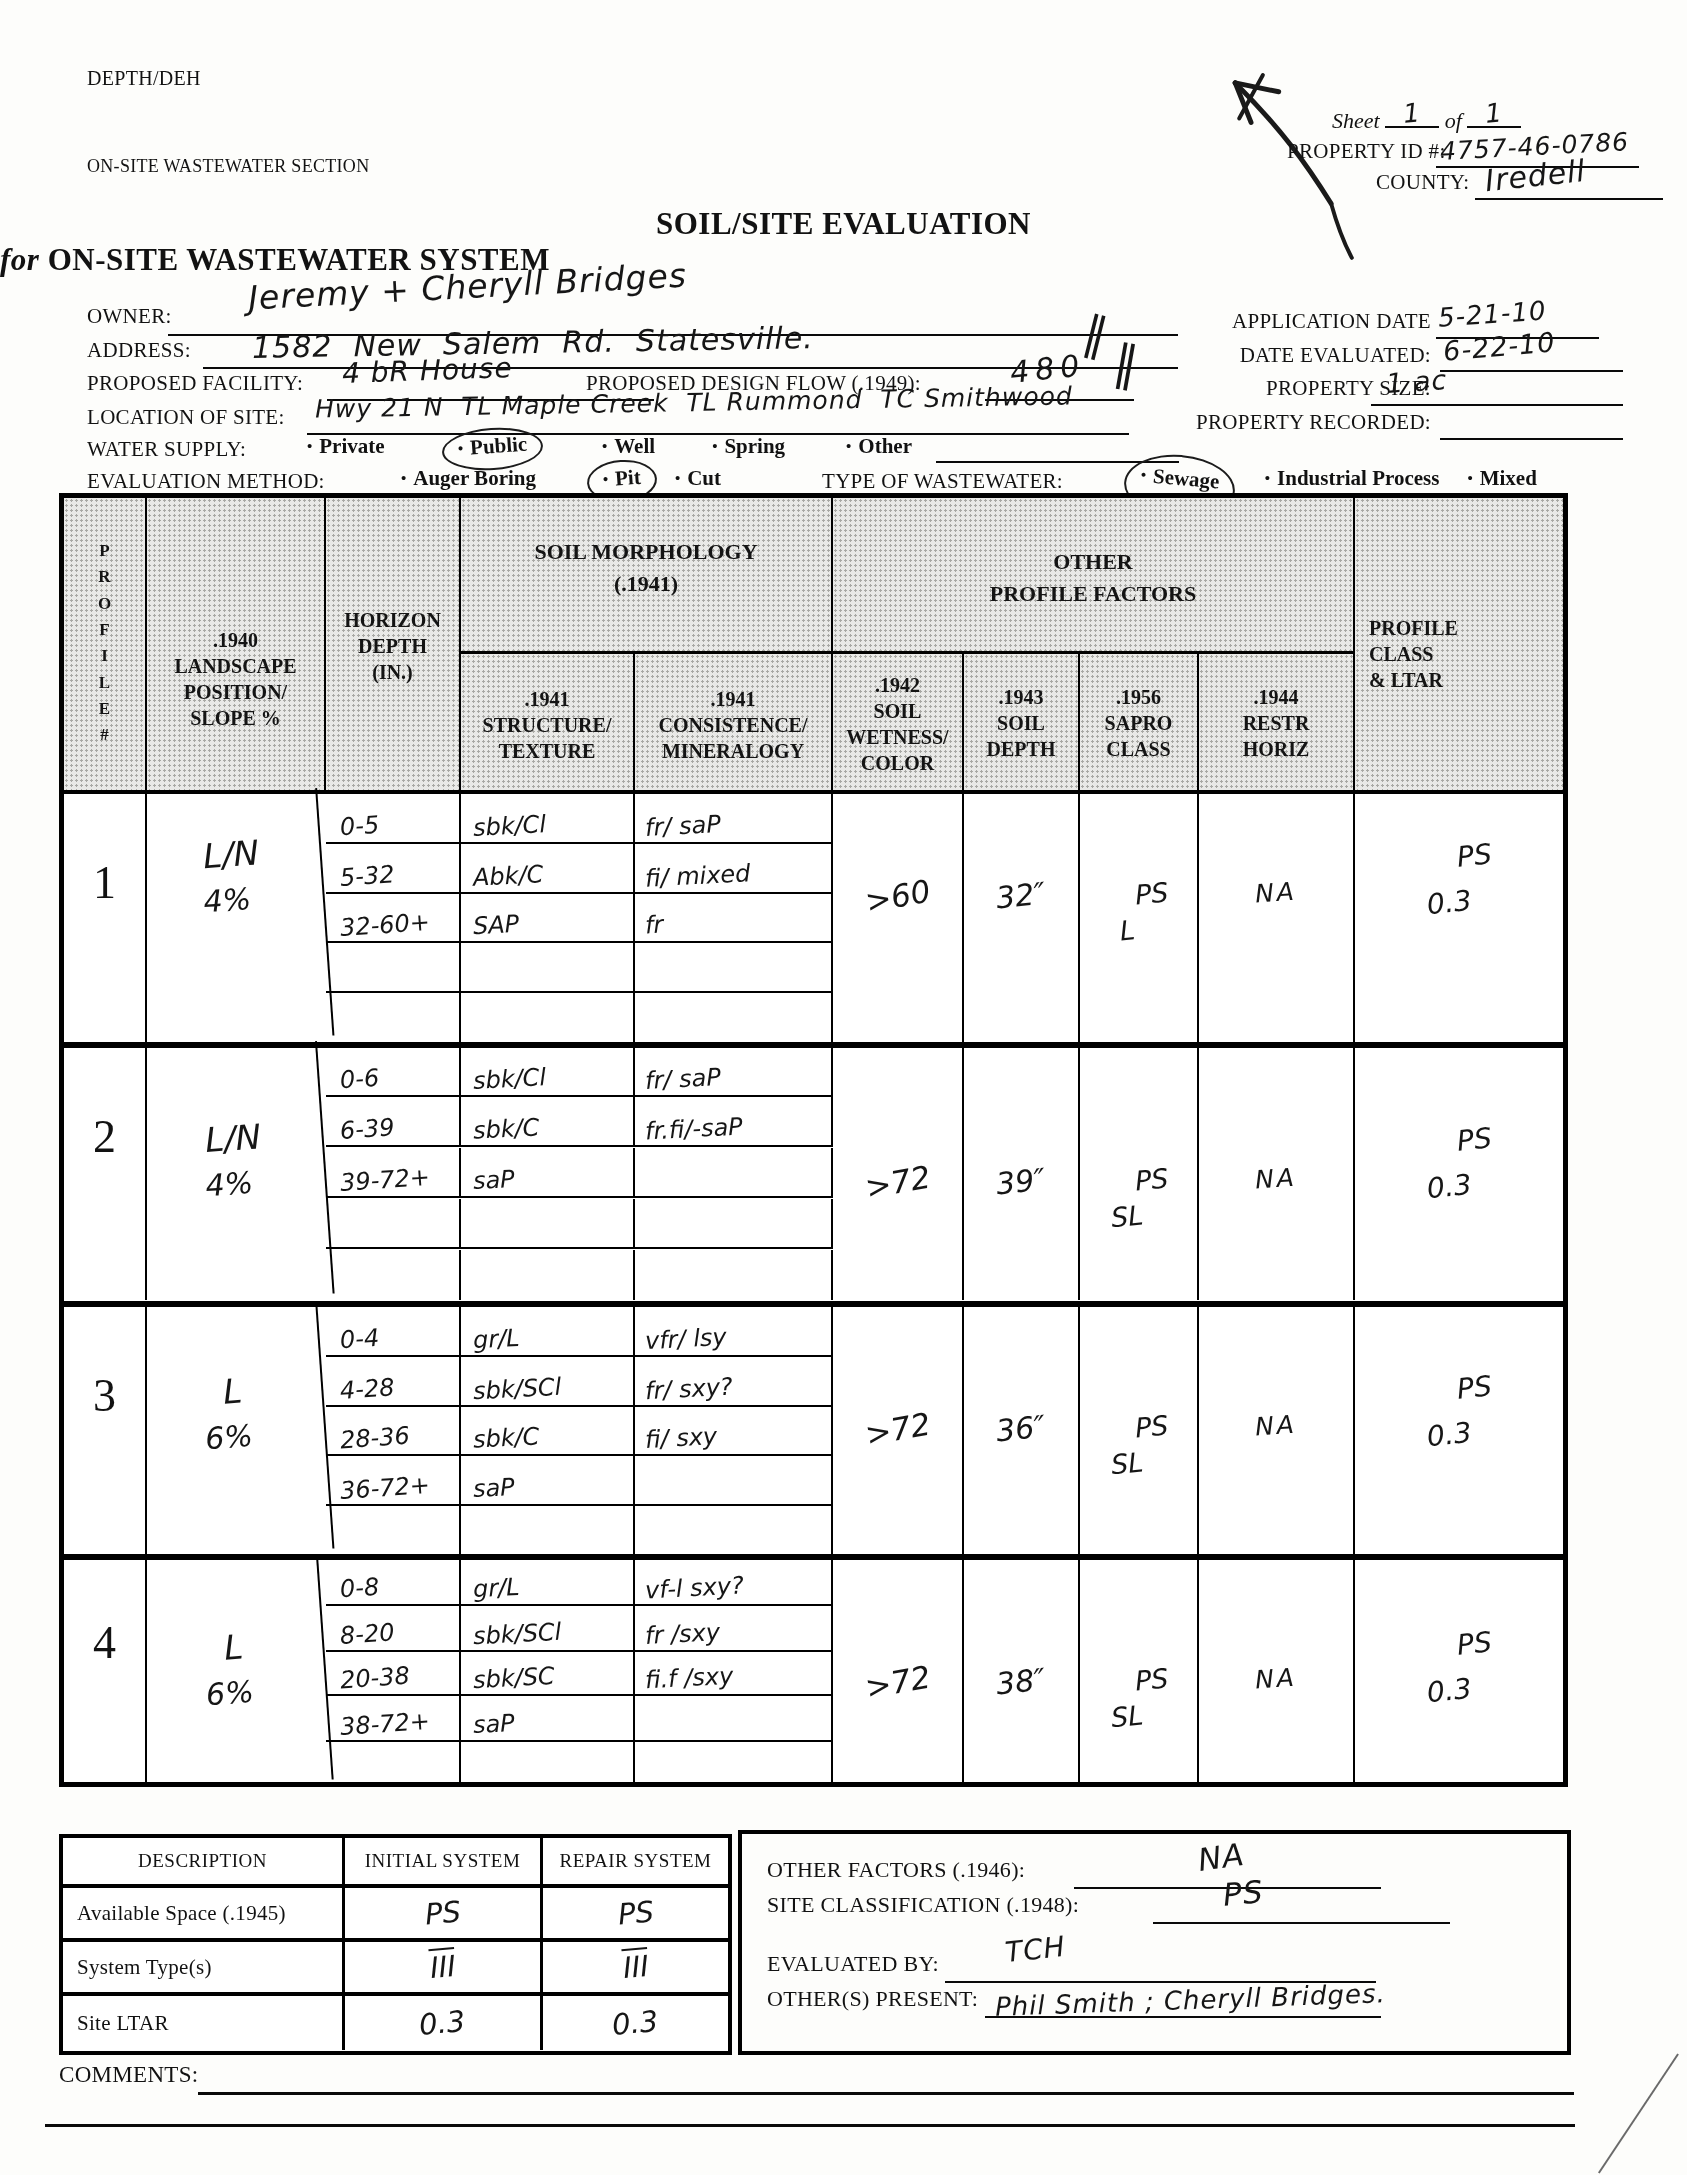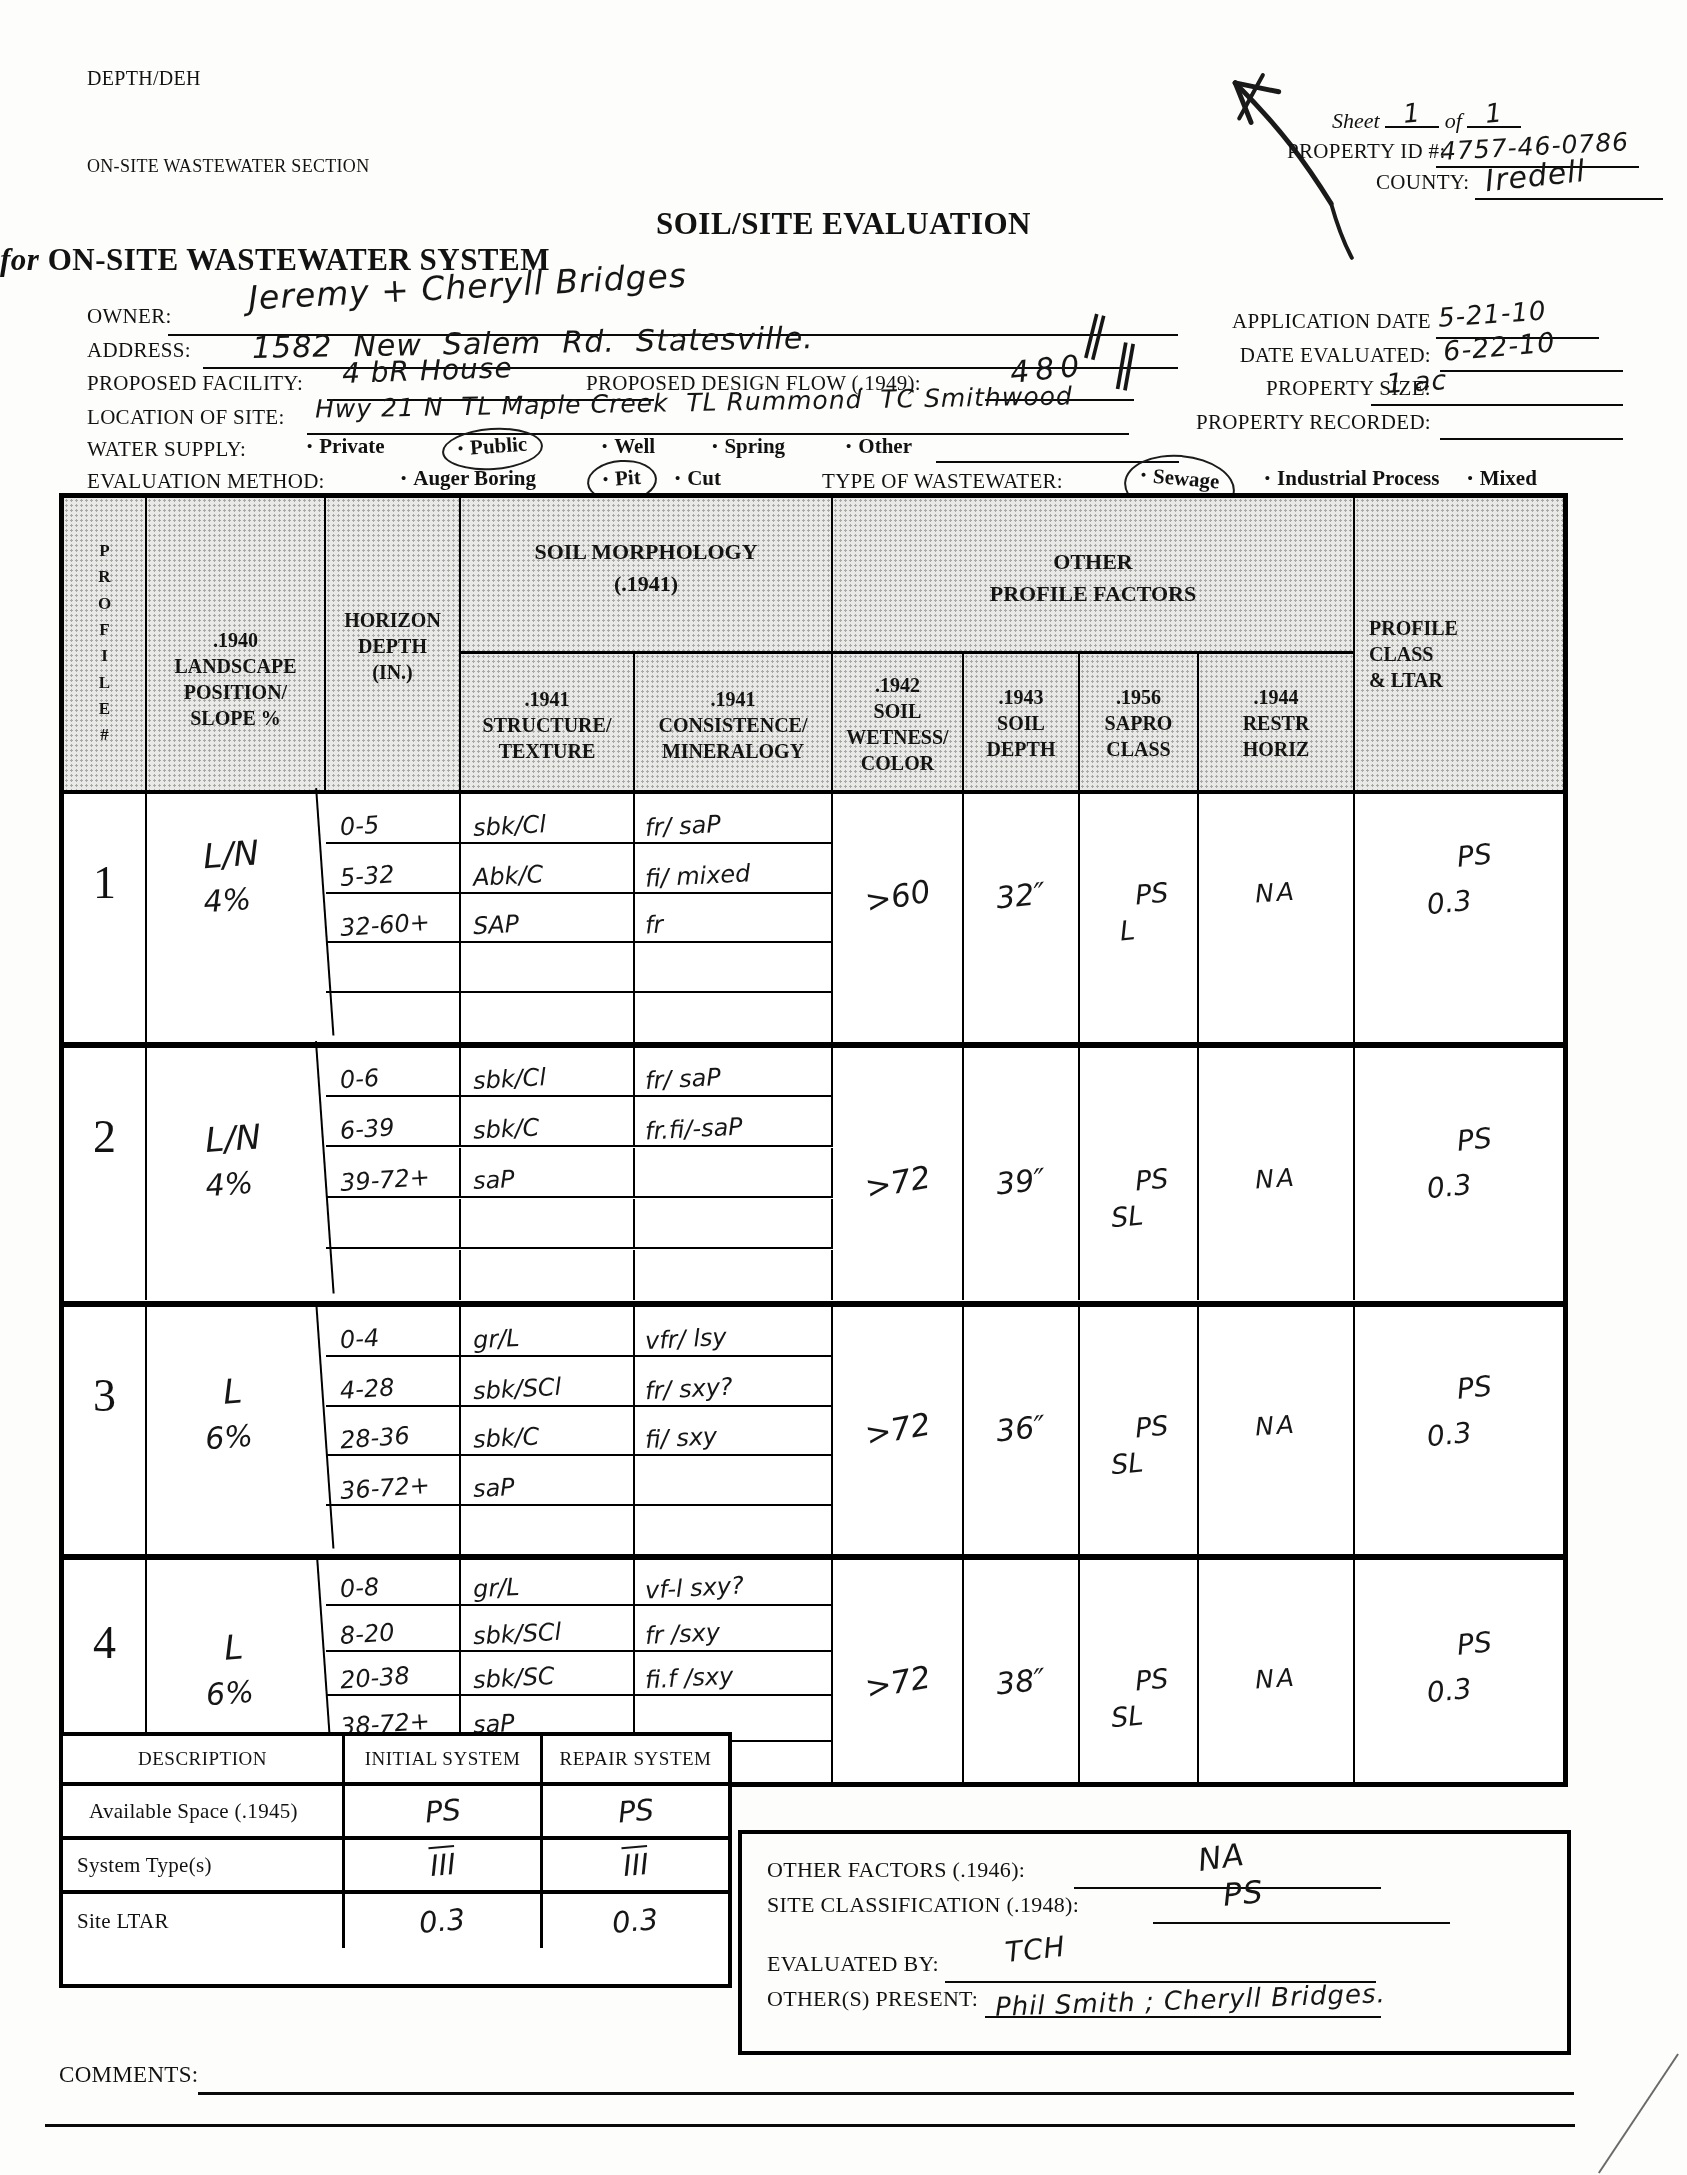--- a/index.html
+++ b/index.html
@@ -473,34 +473,34 @@
         <div class="bcell" style="left:1135px;top:0;width:156px;height:226px;border-right:2px solid #000;display:flex;flex-direction:column;align-items:center;padding-top:104px;">
           <div class="hw-cell" style="font-size:25px;letter-spacing:3px;transform:rotate(-4deg);">NA</div>
         </div>
         <div class="bcell" style="left: 1291px; top: 0px; width: 208px; height: 226px; display: flex; flex-direction: column; align-items: center; padding-top: 67px;">
           <div class="hw-cell" style="font-size:28px;margin-right:-30px;transform:rotate(-6deg);">PS</div>
           <div class="hw-cell" style="font-size:28px;margin-left:-20px;margin-top:14px;transform:rotate(-6deg);">0.3</div>
         </div>
       </div>
     </div>
 
-  <div class="abs" id="summary-table" style="left:59px;top:1732px;width:673px;height:256px;border:4px solid #000;box-sizing:border-box;background:#fff;">
+  <div class="abs" id="summary-table" style="left:59px;top:1834px;width:673px;height:221px;border:4px solid #000;box-sizing:border-box;background:#fff;">
       <div style="position:absolute;left:0;top:0;width:665px;height:50px;border-bottom:4px solid #000;box-sizing:border-box;display:flex;">
         <div style="width:282px;border-right:3px solid #000;box-sizing:border-box;display:flex;align-items:center;justify-content:center;">
           <div class="sum-h">DESCRIPTION</div>
         </div>
         <div style="width:198px;border-right:3px solid #000;box-sizing:border-box;display:flex;align-items:center;justify-content:center;">
           <div class="sum-h">INITIAL SYSTEM</div>
         </div>
         <div style="width:185px;box-sizing:border-box;display:flex;align-items:center;justify-content:center;">
           <div class="sum-h">REPAIR SYSTEM</div>
         </div>
       </div>
       <div style="position:absolute;left:0;top:50px;width:665px;height:54px;border-bottom:4px solid #000;box-sizing:border-box;display:flex;">
-        <div style="width:282px;border-right:3px solid #000;box-sizing:border-box;display:flex;align-items:center;padding-left:26px;">
+        <div style="width:282px;border-right:3px solid #000;box-sizing:border-box;display:flex;align-items:center;padding-left:14px;">
           <div class="lbl" style="font-size:21px;">Available Space (.1945)</div>
         </div>
         <div style="width:198px;border-right:3px solid #000;box-sizing:border-box;display:flex;align-items:center;justify-content:center;">
           <div class="hw-cell" style="font-size:29px;font-style:italic;transform:rotate(-5deg);">PS</div>
         </div>
         <div style="width:185px;box-sizing:border-box;display:flex;align-items:center;justify-content:center;">
           <div class="hw-cell" style="font-size:29px;font-style:italic;transform:rotate(-5deg);">PS</div>
         </div>
       </div>
       <div style="position:absolute;left:0;top:104px;width:665px;height:54px;border-bottom:4px solid #000;box-sizing:border-box;display:flex;">

